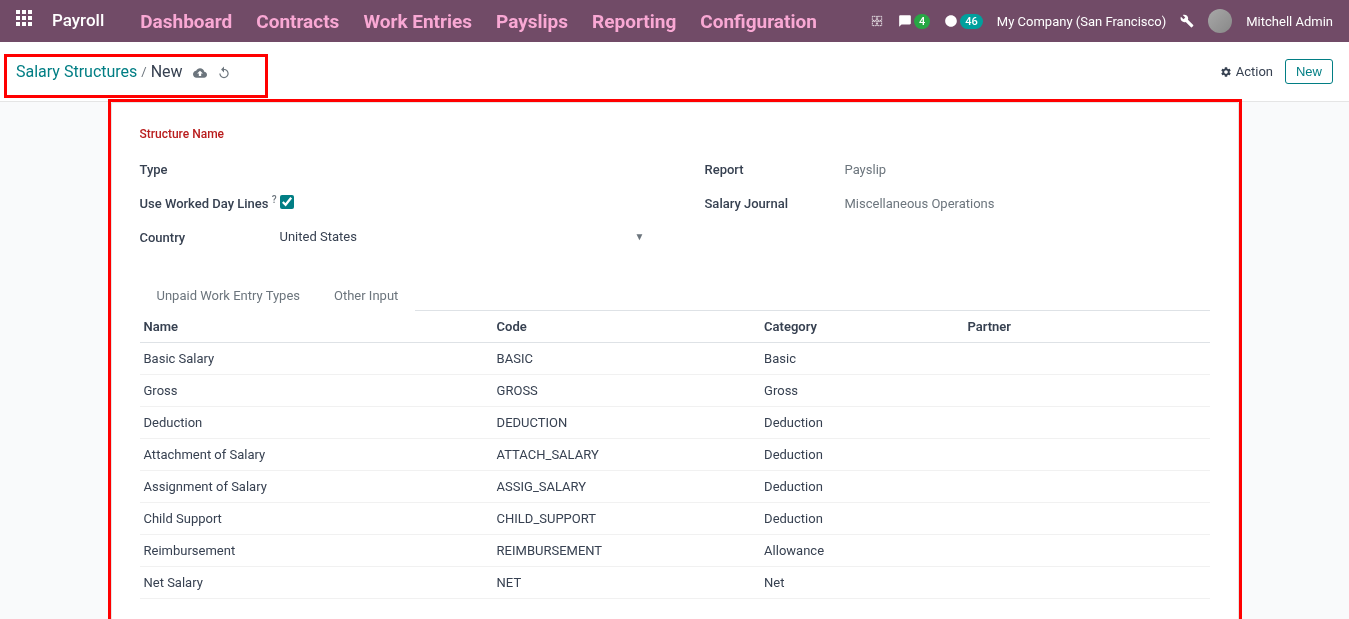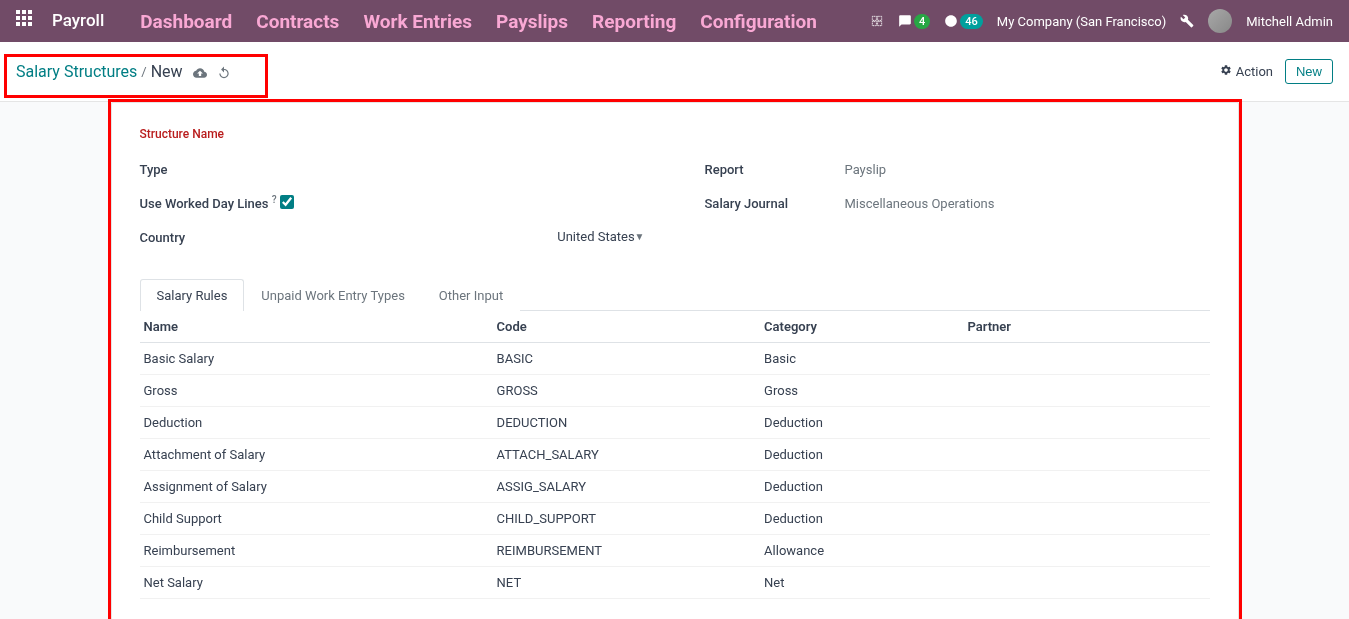--- a/index.html
+++ b/index.html
@@ -22,38 +22,38 @@
     
     
     .control-bar { background: #fff; height: 60px; display: flex; align-items: center; padding: 0 16px; border-bottom: 1px solid #e5e5e5; }
     .control-left { display: flex; align-items: center; position: relative; }
     .highlight-box-1 { position: absolute; border: 3px solid #ff0000; left: -12px; top: -8px; width: 264px; height: 44px; pointer-events: none; }
     .breadcrumb { font-size: 16px; color: #017e84; }
     .breadcrumb-sep { color: #6c757d; margin: 0 4px; }
     .breadcrumb-current { color: #374151; }
     .bc-icon { color: #6c757d; margin-left: 10px; cursor: pointer; font-size: 14px; }
     .control-right { margin-left: auto; display: flex; align-items: center; gap: 12px; }
-    .action-btn { color: #374151; cursor: pointer; font-size: 13px; display: flex; gap: 4px; }
+    .action-btn { color: #374151; cursor: pointer; font-size: 13px; display: flex; align-items: center; gap: 4px; }
     .new-btn { border: 1px solid #017e84; color: #017e84; background: #fff; padding: 4px 10px; cursor: pointer; font-size: 13px; border-radius: 3px; }
     
     
     .content-wrap { position: relative; padding: 0 16px 24px; }
     .form-sheet { background: #fff; max-width: 1128px; margin: 0 auto; padding: 24px 28px; border: 1px solid #e5e5e5; border-radius: 2px; position: relative; }
     .highlight-box-2 { position: absolute; border: 3px solid #ff0000; left: -4px; top: -4px; right: -4px; bottom: -4px; pointer-events: none; }
     
     .field-label { font-size: 12px; color: #b91c1c; font-weight: 500; margin-bottom: 4px; }
     .title-input { font-size: 30px; font-weight: 400; color: #111; border: none; border-bottom: 1px solid #d0d0d0; width: 100%; max-width: 820px; padding: 2px 0 6px; outline: none; background: transparent; }
     
     .form-grid { display: flex; gap: 60px; margin-top: 16px; }
     .form-col { flex: 1; }
     .form-row { display: flex; align-items: center; margin-bottom: 10px; min-height: 24px; }
     .form-row-label { width: 140px; font-size: 13px; color: #374151; font-weight: 500; }
     .form-row-label sup { color: #6c757d; font-size: 10px; }
     .form-row-value { flex: 1; font-size: 13px; color: #374151; }
-    .select-field { display: flex; align-items: center; justify-content: flex-end; border-bottom: 1px solid transparent; padding: 2px 0; }
+    .select-field { display: flex; align-items: center; justify-content: space-between; border-bottom: 1px solid transparent; padding: 2px 0; }
     .caret { color: #6c757d; font-size: 10px; }
     .checkbox { width: 14px; height: 14px; accent-color: #017e84; }
     .ro-value { color: #6c757d; }
     
     
     .tabs { display: flex; border-bottom: 1px solid #dee2e6; margin-top: 20px; }
     .tab { padding: 8px 16px; font-size: 13px; color: #6c757d; cursor: pointer; border: 1px solid transparent; border-bottom: none; background: #fff; margin-bottom: -1px; }
     .tab.active { color: #374151; border-color: #dee2e6 #dee2e6 #fff; border-radius: 3px 3px 0 0; }
     
     
@@ -177,21 +177,20 @@
         </div>
         <div class="form-row">
           <div class="form-row-label">Salary Journal</div>
           <div class="form-row-value ro-value">Miscellaneous Operations</div>
         </div>
       </div>
     </div>
     
     
     <div class="tabs">
-      <div class="tab active">Salary Rules</div>
       <div class="tab">Unpaid Work Entry Types</div>
       <div class="tab">Other Input</div>
     </div>
     
     
     <table class="rules-table">
       <thead>
         <tr>
           <th style="width:33%;">Name</th>
           <th style="width:25%;">Code</th>

